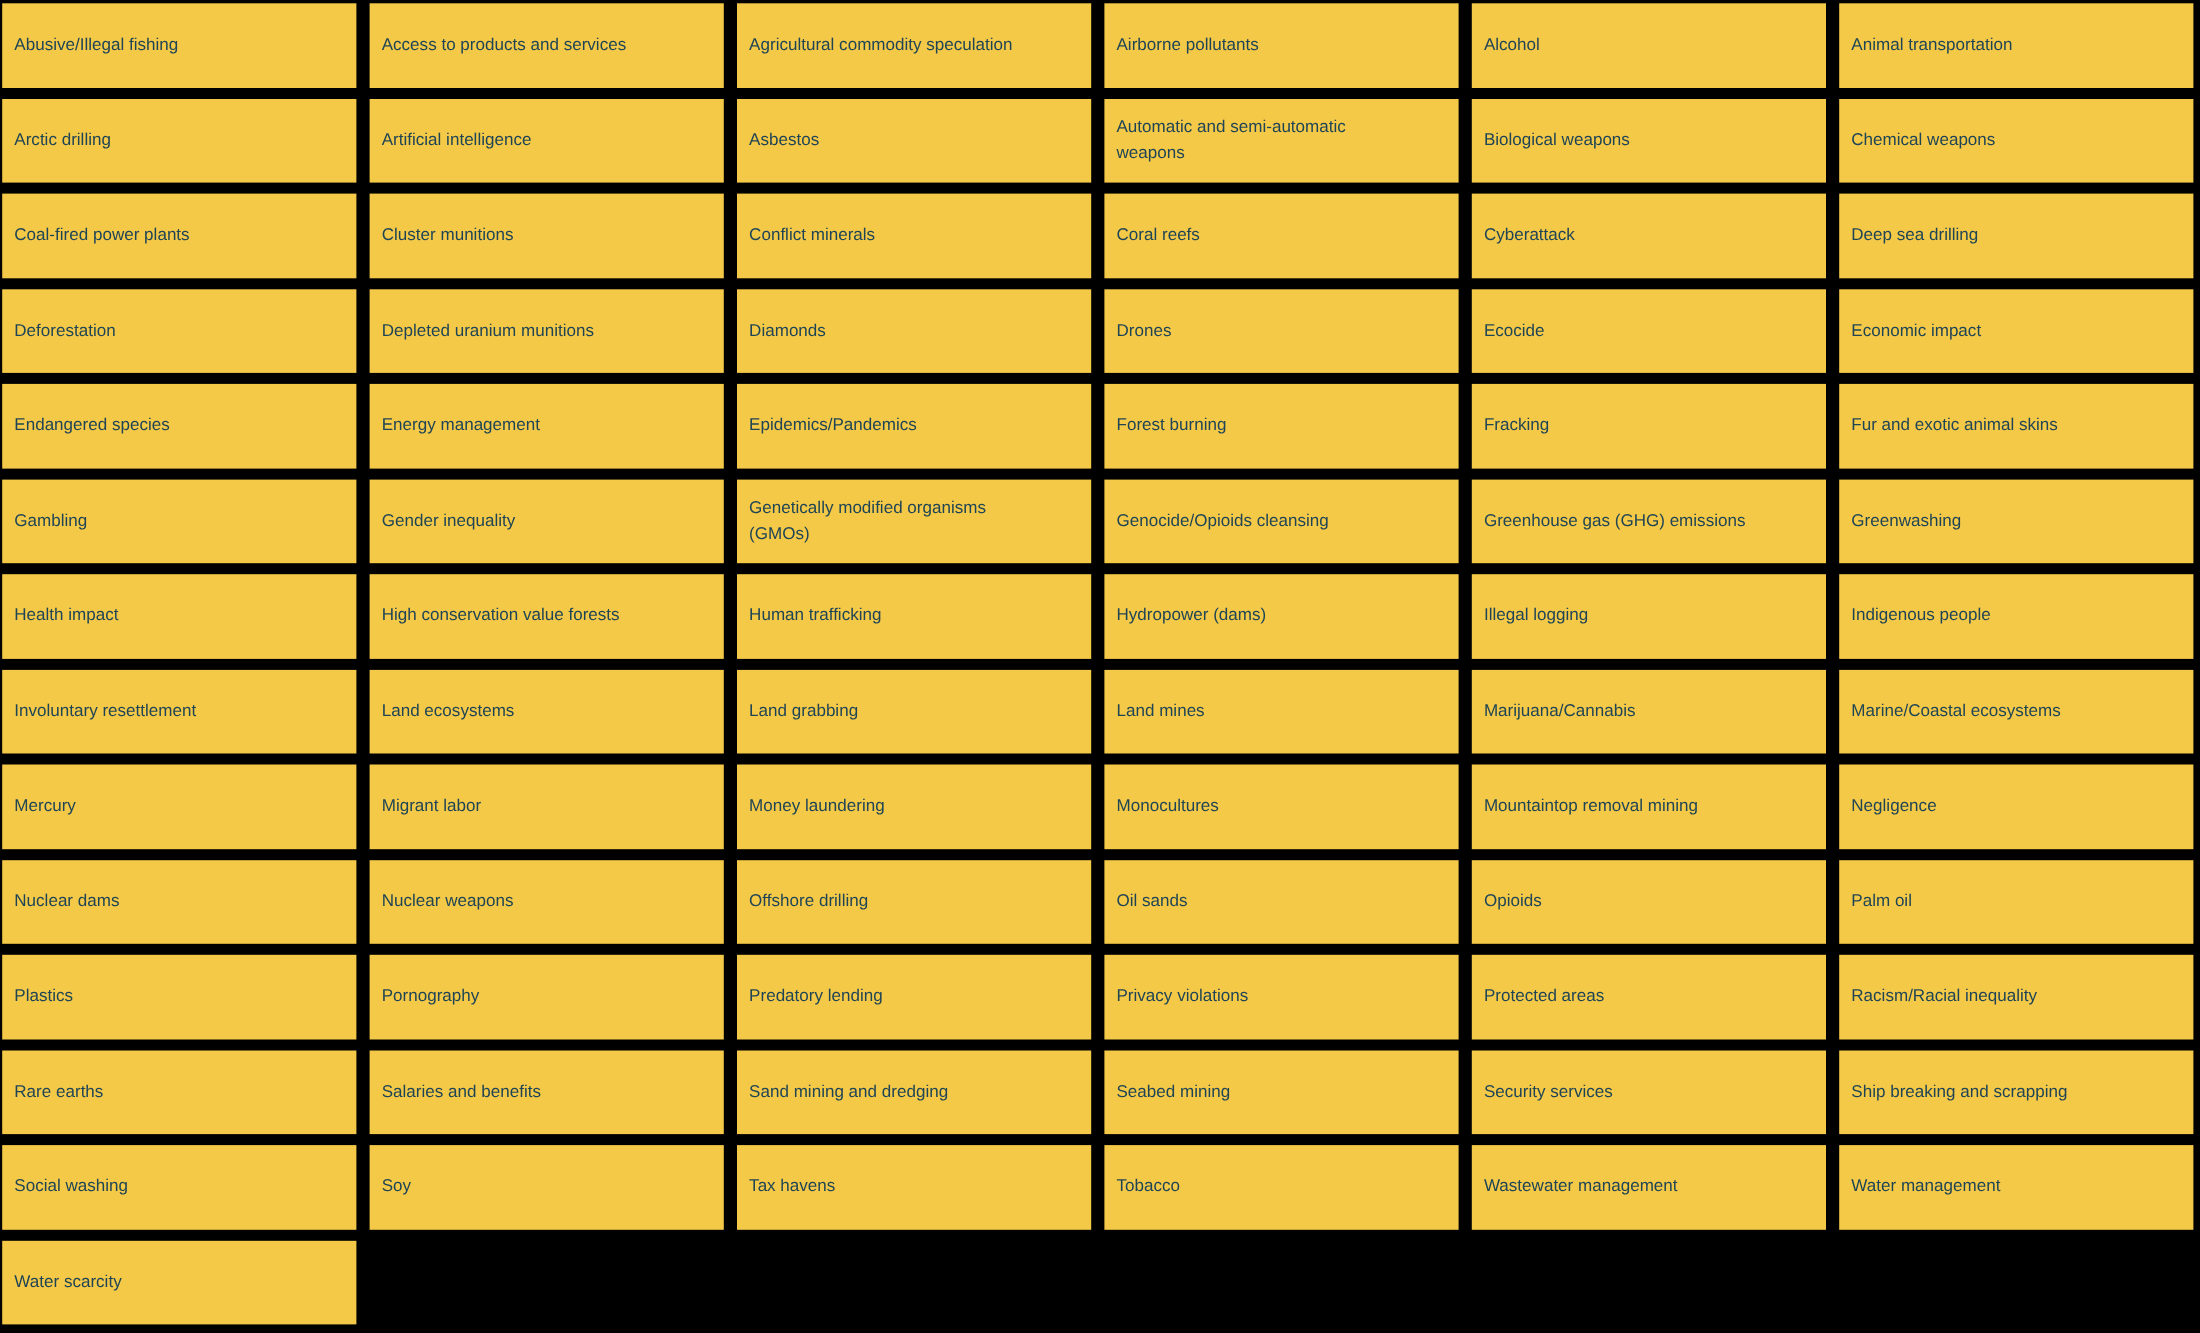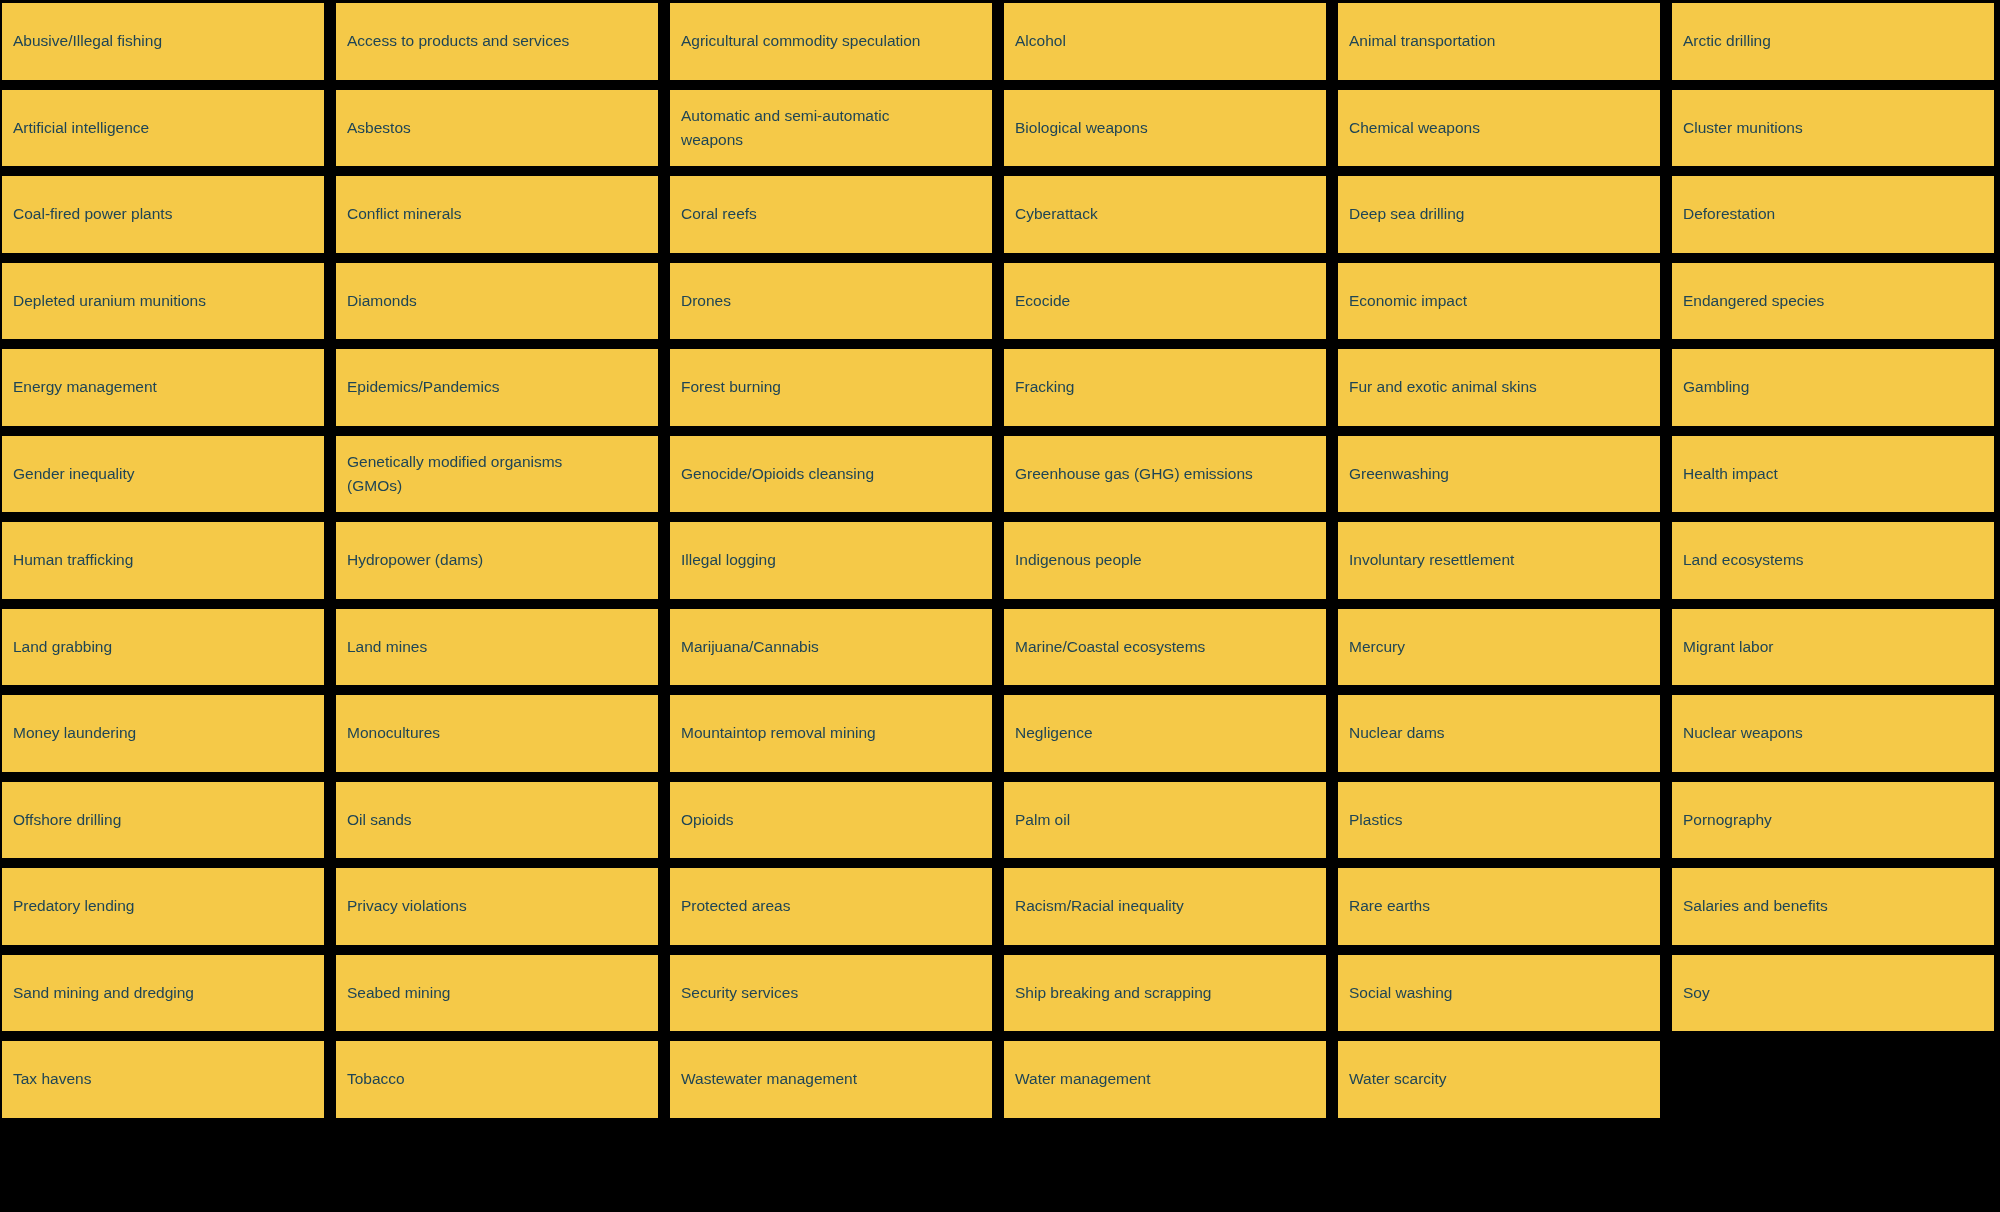--- a/index.html
+++ b/index.html
@@ -43,20 +43,23 @@
     <div class="tile">
       <span class="tile-label">Abusive/Illegal fishing</span>
     </div>
     <div class="tile">
       <span class="tile-label">Access to products and services</span>
     </div>
     <div class="tile">
       <span class="tile-label">Agricultural commodity speculation</span>
     </div>
     <div class="tile">
+      <span class="tile-label">Airborne pollutants</span>
+    </div>
+    <div class="tile">
       <span class="tile-label">Alcohol</span>
     </div>
     <div class="tile">
       <span class="tile-label">Animal transportation</span>
     </div>
     <div class="tile">
       <span class="tile-label">Arctic drilling</span>
     </div>
     <div class="tile">
       <span class="tile-label">Artificial intelligence</span>
@@ -68,24 +71,24 @@
       <span class="tile-label">Automatic and semi-automatic
 weapons</span>
     </div>
     <div class="tile">
       <span class="tile-label">Biological weapons</span>
     </div>
     <div class="tile">
       <span class="tile-label">Chemical weapons</span>
     </div>
     <div class="tile">
+      <span class="tile-label">Coal-fired power plants</span>
+    </div>
+    <div class="tile">
       <span class="tile-label">Cluster munitions</span>
-    </div>
-    <div class="tile">
-      <span class="tile-label">Coal-fired power plants</span>
     </div>
     <div class="tile">
       <span class="tile-label">Conflict minerals</span>
     </div>
     <div class="tile">
       <span class="tile-label">Coral reefs</span>
     </div>
     <div class="tile">
       <span class="tile-label">Cyberattack</span>
     </div>
@@ -142,20 +145,23 @@
       <span class="tile-label">Genocide/Opioids cleansing</span>
     </div>
     <div class="tile">
       <span class="tile-label">Greenhouse gas (GHG) emissions</span>
     </div>
     <div class="tile">
       <span class="tile-label">Greenwashing</span>
     </div>
     <div class="tile">
       <span class="tile-label">Health impact</span>
+    </div>
+    <div class="tile">
+      <span class="tile-label">High conservation value forests</span>
     </div>
     <div class="tile">
       <span class="tile-label">Human trafficking</span>
     </div>
     <div class="tile">
       <span class="tile-label">Hydropower (dams)</span>
     </div>
     <div class="tile">
       <span class="tile-label">Illegal logging</span>
     </div>

